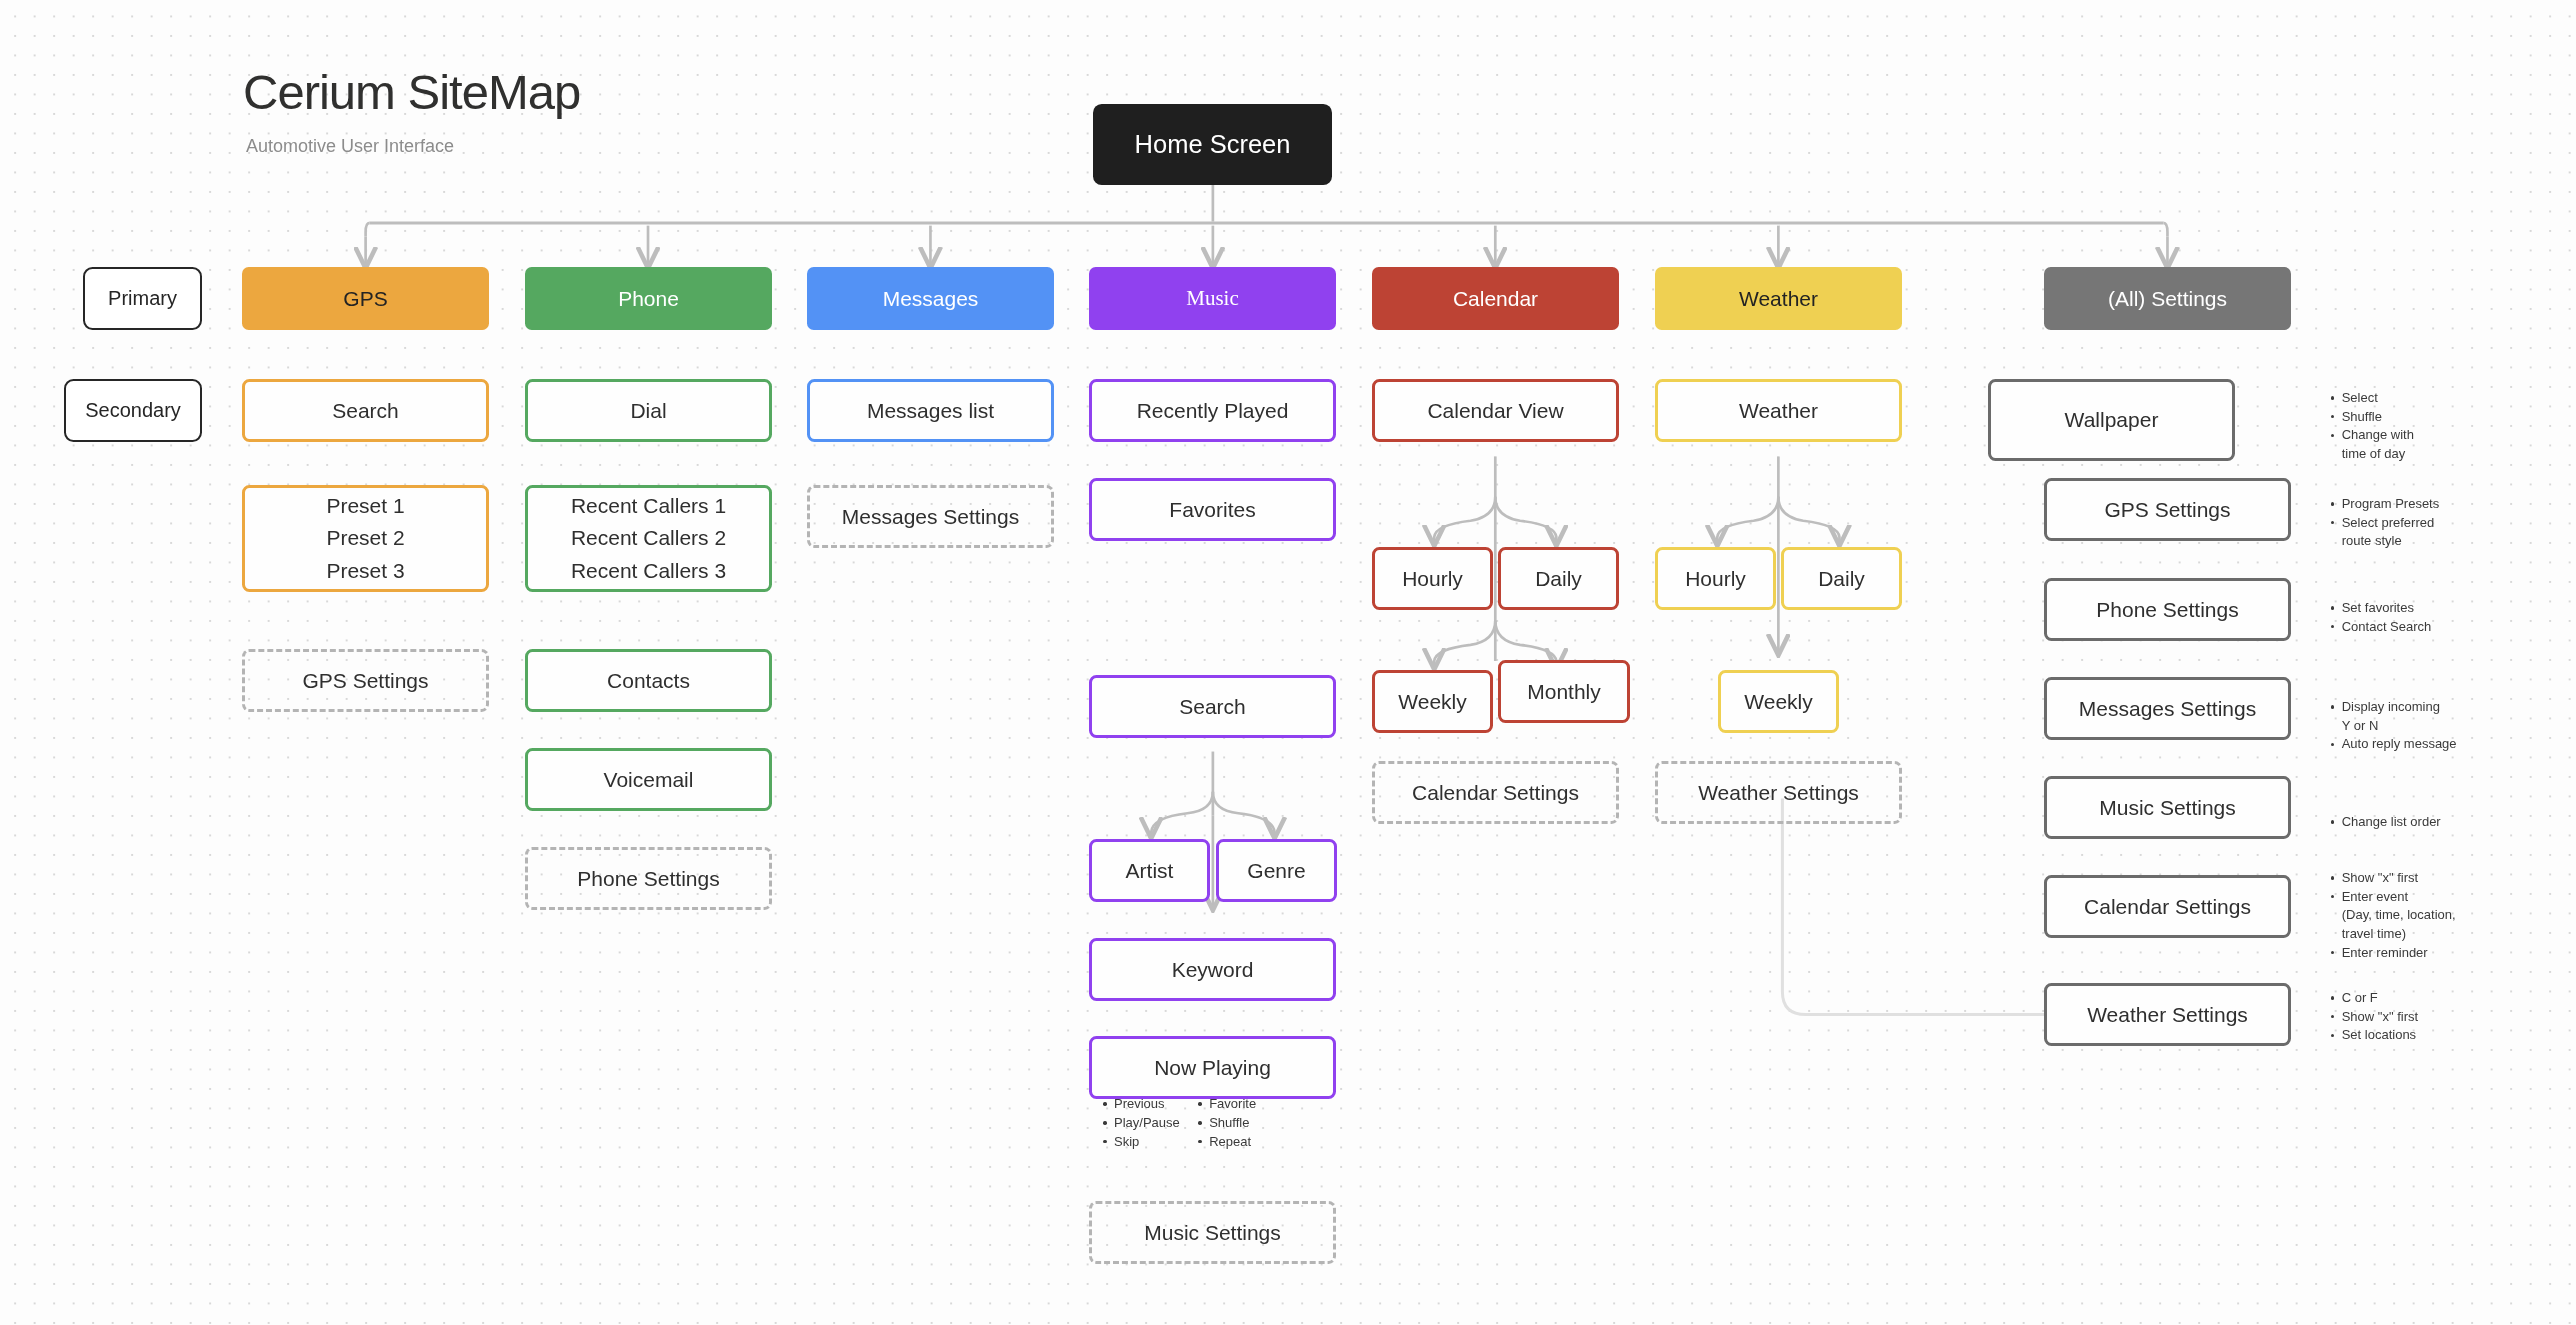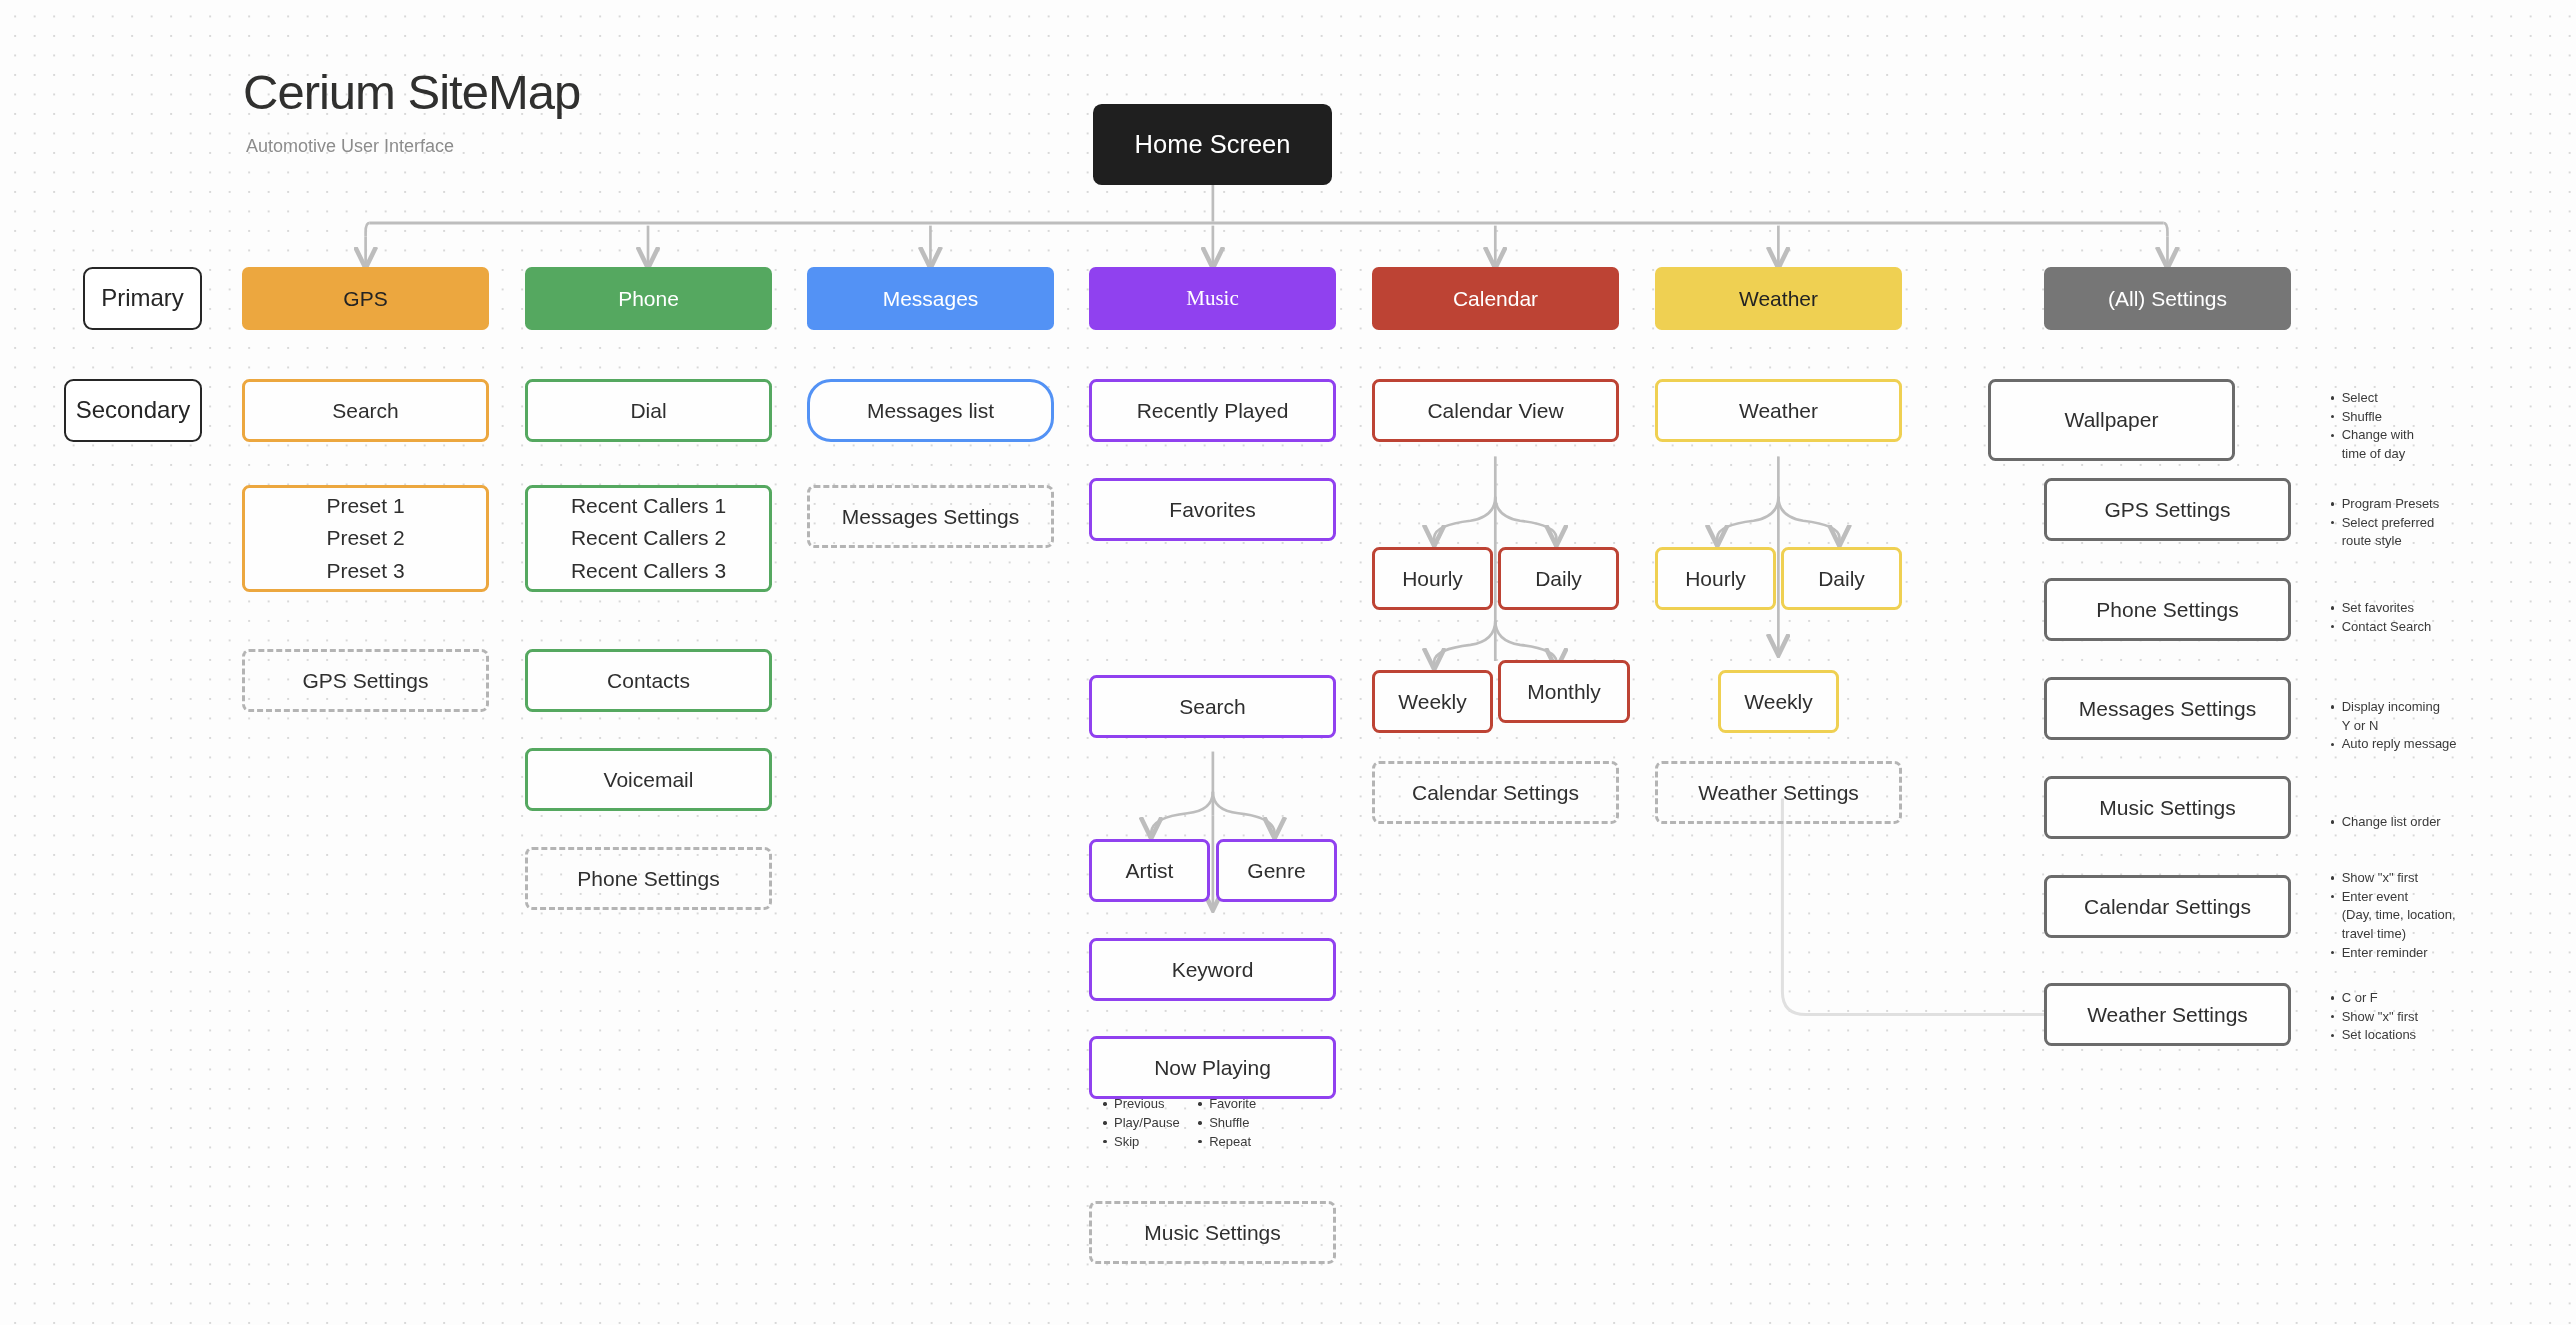--- a/index.html
+++ b/index.html
@@ -40,21 +40,21 @@
     color: #2f2f2f;
     line-height: 1.52;
     background: #fefefe;
   }
   .node.root {
     background: #1f1f1f; color: #ffffff; border: none;
     border-radius: 8.7px; font-size: 25.5px;
   }
   .legend {
     background: #ffffff; border: 2.7px solid #262626; border-radius: 9.4px;
-    font-size: 24px; color: #262626;
+    font-size: 20px; color: #262626;
   }
 
   
   .chip { border: none; border-radius: 6.7px; font-size: 21px; }
   .chip.dark-text { color: #232323; }
   .chip.light-text { color: #ffffff; }
 
   
   .outline { border: 3.4px solid #bbb; background: #fefefe; }
 
@@ -183,21 +183,21 @@
   <div class="node outline" style="left:525px; top:379px; width:247px; height:63px; border-color:#55a860;">Dial</div>
   <div class="node outline multi" style="left:525px; top:485px; width:247px; height:107px; border-color:#55a860;">
     <div>Recent Callers 1</div>
     <div>Recent Callers 2</div>
     <div>Recent Callers 3</div>
   </div>
   <div class="node outline" style="left:525px; top:649px; width:247px; height:63px; border-color:#55a860;">Contacts</div>
   <div class="node outline" style="left:525px; top:748px; width:247px; height:63px; border-color:#55a860;">Voicemail</div>
   <div class="node dashed" style="left:525px; top:847px; width:247px; height:63px;">Phone Settings</div>
 
-  <div class="node outline" style="left:807px; top:379px; width:247px; height:63px; border-color:#5392f5;border-radius:24px;">Messages list</div>
+  <div class="node outline" style="left:807px; top:379px; width:247px; height:63px; border-color:#5392f5;">Messages list</div>
   <div class="node dashed" style="left:807px; top:485px; width:247px; height:63px;">Messages Settings</div>
 
   <div class="node outline" style="left:1089px; top:379px; width:247px; height:63px; border-color:#9041ef;">Recently Played</div>
   <div class="node outline" style="left:1089px; top:478px; width:247px; height:63px; border-color:#9041ef;">Favorites</div>
   <div class="node outline" style="left:1089px; top:675px; width:247px; height:63px; border-color:#9041ef;">Search</div>
   <div class="node outline" style="left:1089px; top:839px; width:121px; height:63px; border-color:#9041ef;">Artist</div>
   <div class="node outline" style="left:1216px; top:839px; width:121px; height:63px; border-color:#9041ef;">Genre</div>
   <div class="node outline" style="left:1089px; top:938px; width:247px; height:63px; border-color:#9041ef;">Keyword</div>
   <div class="node outline" style="left:1089px; top:1036px; width:247px; height:63px; border-color:#9041ef;">Now Playing</div>
 

